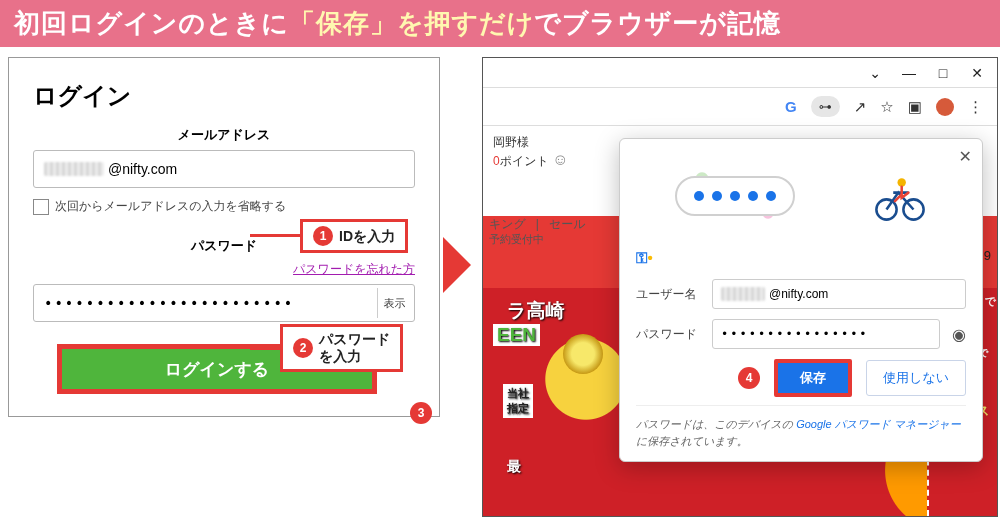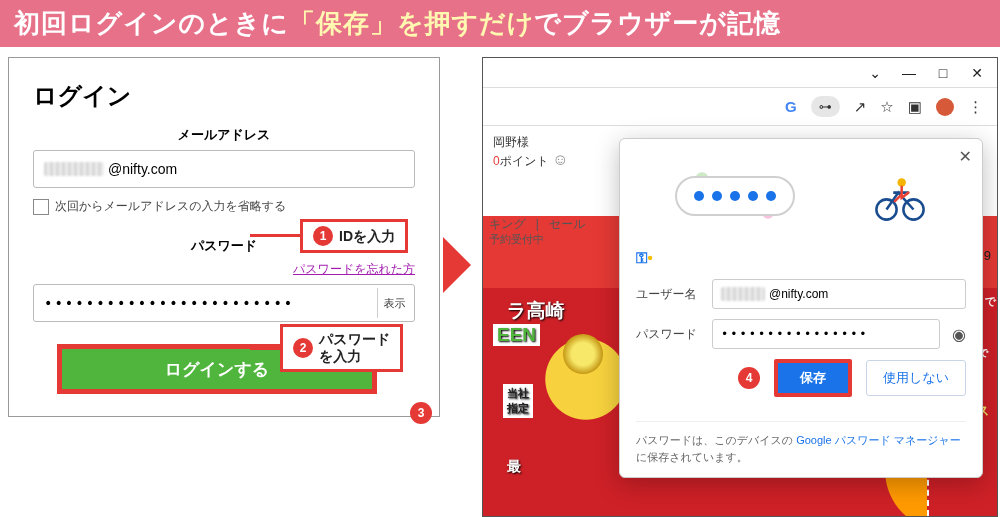--- a/index.html
+++ b/index.html
@@ -133,21 +133,21 @@
   .eye { color:#555; font-size:16px; }
   .btn-row { display:flex; gap:14px; justify-content:flex-end; align-items:center; margin-top:4px; }
   .save-btn {
     background:#1a73e8; color:#fff; border:4px solid #e53935; padding:6px 22px;
     font-size:13px; font-weight:bold; border-radius:2px;
   }
   .nouse-btn {
     background:#fff; color:#1a73e8; border:1px solid #c9d4e8; padding:8px 16px;
     font-size:13px; border-radius:3px;
   }
-  .popup-foot { font-size:11px; color:#666; margin-top:24px; line-height:1.5; border-top: 1px solid #eee; padding-top: 10px;}
+  .popup-foot { font-size:11px; color:#666; margin-top:8px; line-height:1.5; border-top: 1px solid #eee; padding-top: 10px; font-style: italic;}
   .popup-foot a { color:#1a73e8; text-decoration: none; }
   .side-promo { position:absolute; right:6px; font-size:13px; color:#222; }
 </style>
 </head>
 <body>
 
 <div class="banner">
   <span>初回ログインのときに</span><span class="hl">「保存」を押すだけ</span><span>でブラウザーが記憶</span>
 </div>
 

